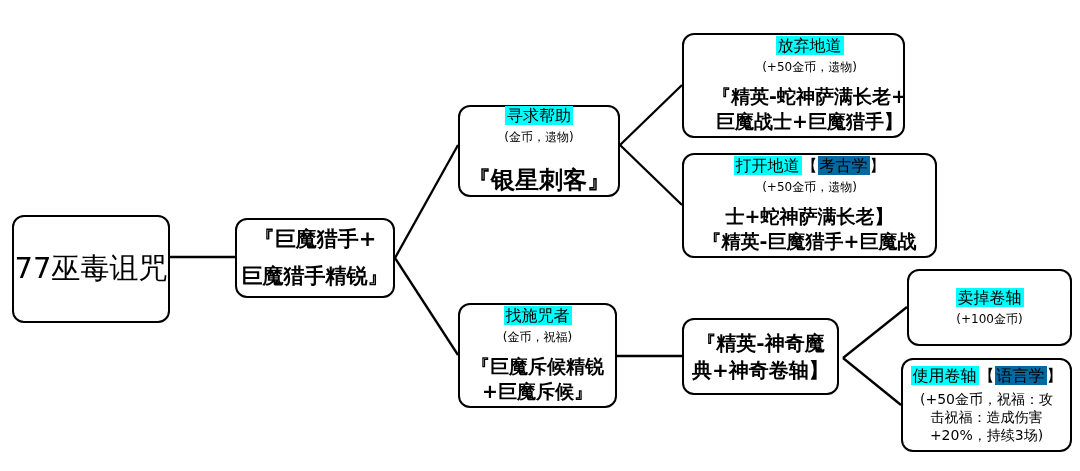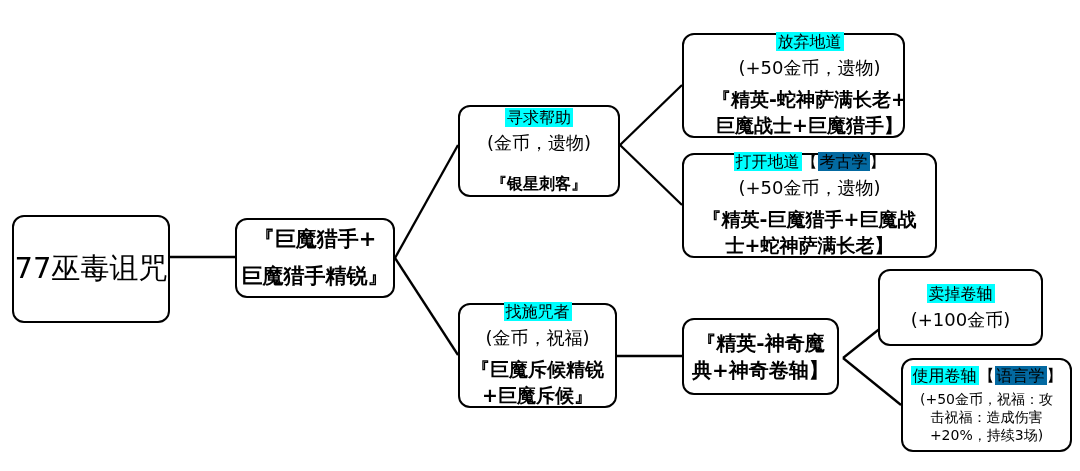--- a/index.html
+++ b/index.html
@@ -37,42 +37,42 @@
   .action-line { font-size: 16px; white-space: nowrap; }
   .action-hl {
     background: #00ffff;
     padding: 0 2px;
   }
   .skill-hl {
     background: #0369a1;
     padding: 0 2px;
   }
   .reward-line {
-    font-size: 18px;
+    font-size: 12px;
     margin-top: 3px;
     white-space: nowrap;
   }
   .units-line {
     font-weight: 700;
     font-size: 19px;
     line-height: 1.35;
     white-space: nowrap;
   }
   
   #node-root      { left: 12px;  top: 215px; width: 158px; height: 108px;  font-size: 29px; }
   #node-stage1    { left: 235px; top: 218px; width: 160px; height: 80px; }
   #node-stage1 .units-line { font-size: 21px; line-height: 1.75; }
   #node-seek-help   { left: 458px; top: 105px; width: 162px; height: 92px; }
-  #node-seek-help .units-line { font-size: 16px; margin-top: 18px; }
+  #node-seek-help .units-line { font-size: 24px; margin-top: 18px; }
   #node-abandon     { left: 682px; top: 33px;  width: 223px; height: 105px; padding-left: 32px; }
   #node-open        { left: 682px; top: 153px; width: 255px; height: 105px; }
   #node-find-caster { left: 458px; top: 303px; width: 159px; height: 105px; }
   #node-tome        { left: 682px; top: 318px; width: 157px; height: 77px; }
   #node-tome .units-line { font-size: 20px; }
-  #node-sell        { left: 878px; top: 269px; width: 165px; height: 77px; }
+  #node-sell        { left: 907px; top: 269px; width: 165px; height: 77px; }
   #node-use         { left: 901px; top: 358px; width: 171px; height: 94px; }
   #node-use .reward-line { font-size: 14px; margin-top: 0; line-height: 1.3; }
   #node-use .action-line { margin-bottom: 3px; }
   .units-block { margin-top: 8px; }
 </style>
 </head>
 <body>
 
 <div id="canvas">
 
@@ -108,22 +108,22 @@
     <div class="units-block">
       <div class="units-line">『精英-蛇神萨满长老+</div>
       <div class="units-line">巨魔战士+巨魔猎手】</div>
     </div>
   </div>
 
   <div class="node" id="node-open">
     <span class="action-line"><span class="action-hl">打开地道</span><span>【</span><span class="skill-hl">考古学</span><span>】</span></span>
     <span class="reward-line">(+50金币，遗物)</span>
     <div class="units-block">
+      <div class="units-line">士+蛇神萨满长老】</div>
       <div class="units-line">『精英-巨魔猎手+巨魔战</div>
-      <div class="units-line">士+蛇神萨满长老】</div>
     </div>
   </div>
 
   <div class="node" id="node-find-caster">
     <span class="action-line"><span class="action-hl">找施咒者</span></span>
     <span class="reward-line">(金币，祝福)</span>
     <div class="units-block">
       <div class="units-line">『巨魔斥候精锐</div>
       <div class="units-line">+巨魔斥候』</div>
     </div>

